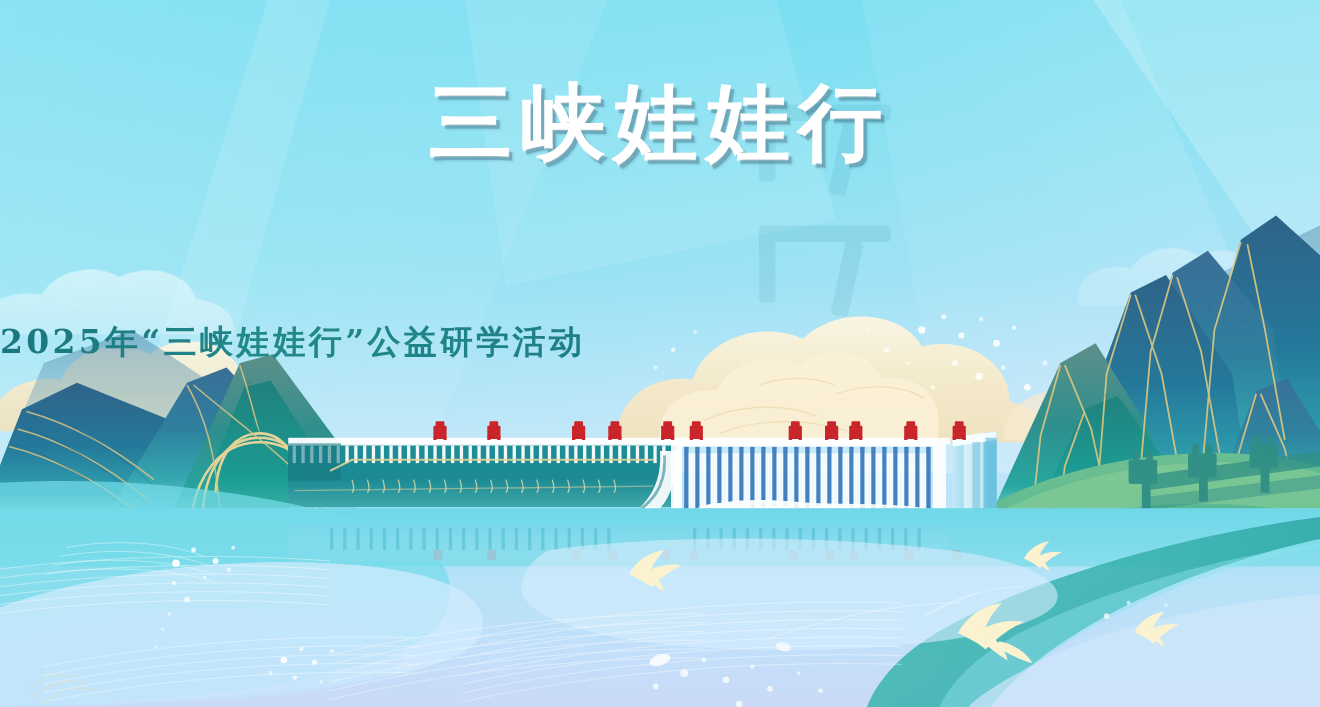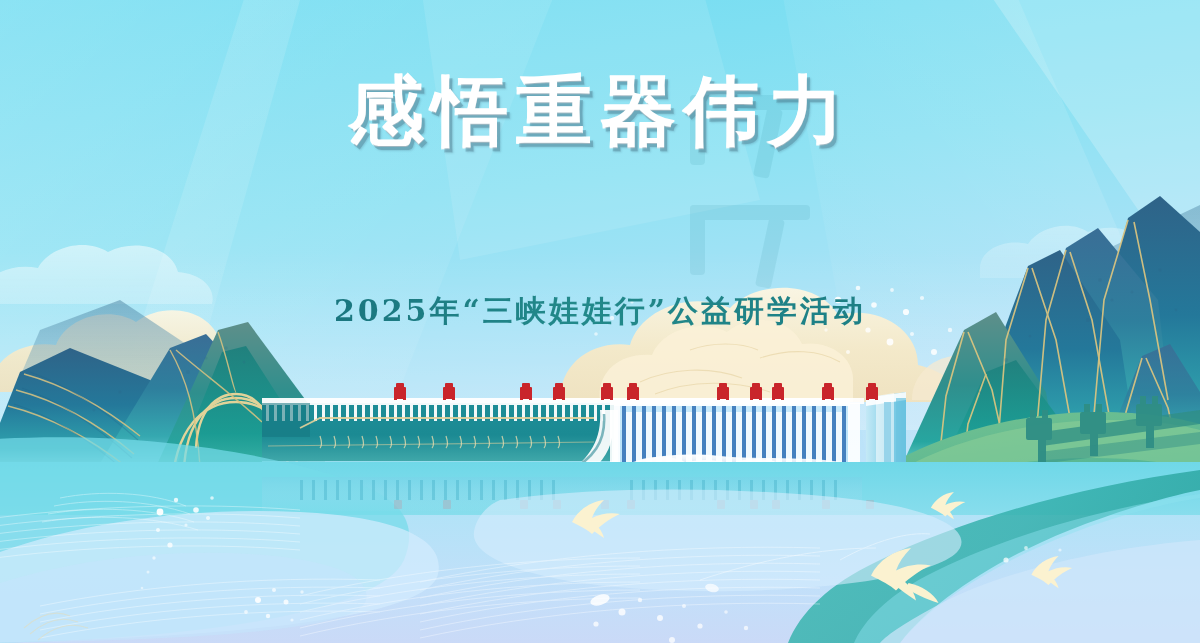--- a/index.html
+++ b/index.html
@@ -26,21 +26,21 @@
     letter-spacing:8px;
     color:#ffffff;
     text-shadow:
       3px 4px 0 rgba(70,110,130,0.34),
       4px 5px 2px rgba(60,100,125,0.22),
       0 1px 0 rgba(255,255,255,0.9);
     white-space:nowrap;
   }
   .subtitle {
     position:absolute; left:0; top:291px; width:1200px;
-    text-align:center; z-index:40; pointer-events:none;
+    text-align:left; z-index:40; pointer-events:none;
   }
   .subtitle-text {
     font-family:"DejaVu Serif","Liberation Serif",serif;
     font-weight:bold;
     font-size:30px;
     letter-spacing:3px;
     color:#1c7e83;
     background:linear-gradient(90deg,#1a767f 0%,#22898a 45%,#1d7f85 100%);
     -webkit-background-clip:text;
     background-clip:text;
@@ -854,20 +854,20 @@
       </g>
     </g>
 
     <g stroke="#ffffff" stroke-width="1" fill="none" opacity="0.4">
       <path d="M840,560 C876,540 908,532 930,534"></path>
       <path d="M700,580 C760,560 820,548 876,548"></path>
     </g>
   </svg>
 
   <div class="title-block">
-    <div class="title-line">感悟重器伟力</div>
+    <div class="title-line">三峡娃娃行</div>
   </div>
 
   <div class="subtitle">
     <span class="subtitle-text">2025年“三峡娃娃行”公益研学活动</span>
   </div>
 
 </div>
 
 </body></html>

